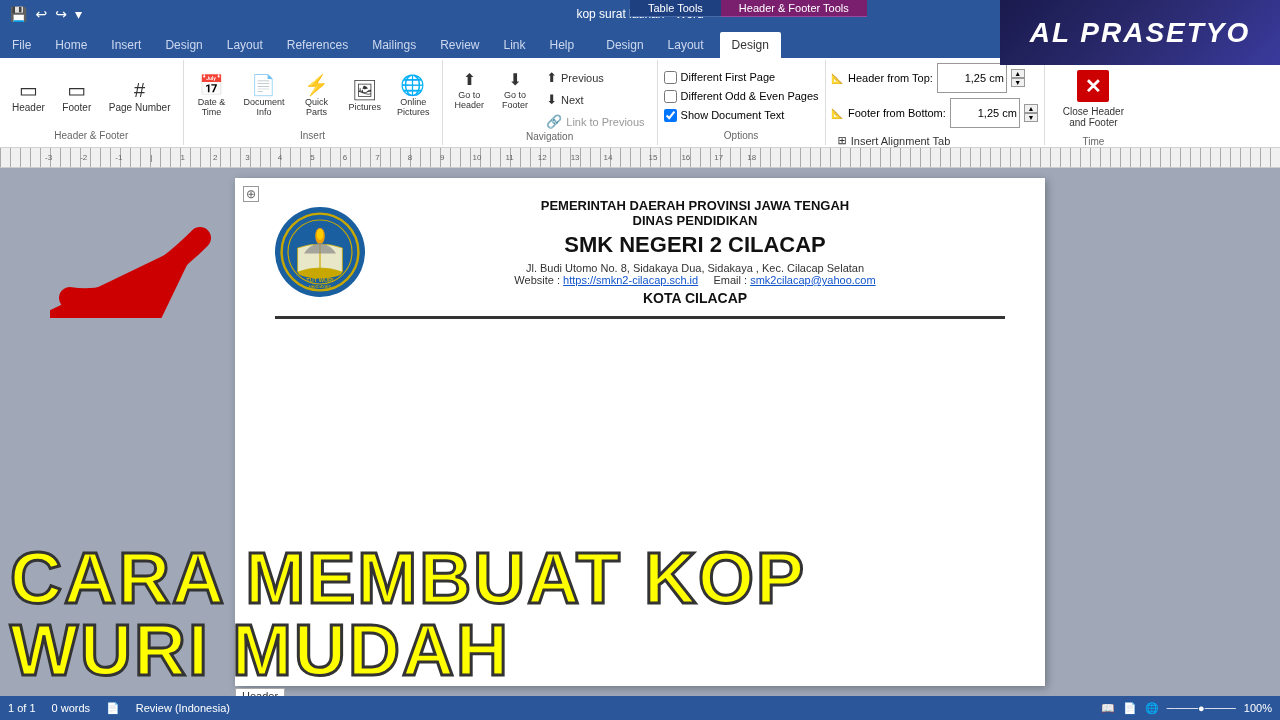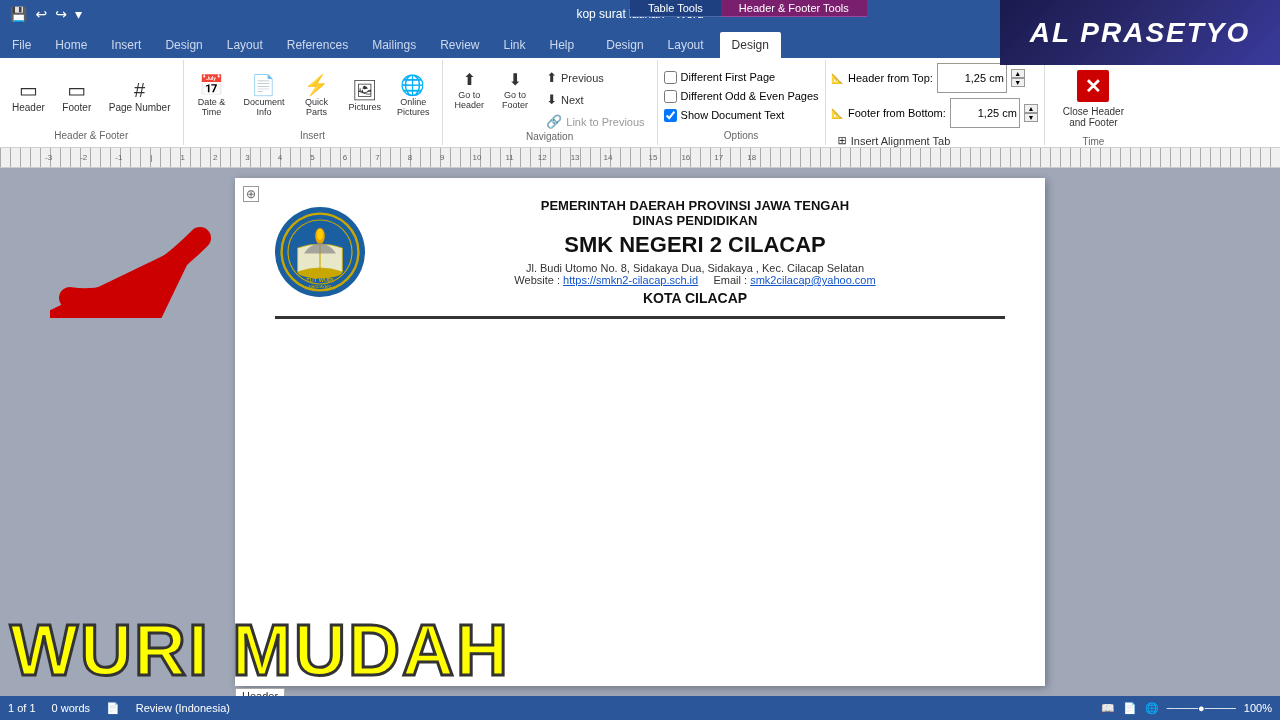--- a/index.html
+++ b/index.html
@@ -535,20 +535,21 @@
           <a href="#">smk2cilacap@yahoo.com</a>
         </div>
         <div class="school-city">KOTA CILACAP</div>
       </div>
     </div>
 
     <div class="header-label">Header</div>
   </div>
 
   <div id="overlay-text">
+    <div id="overlay-line1">CARA MEMBUAT KOP</div>
     <div id="overlay-line2">WURI MUDAH</div>
   </div>
 </div>
 
 <div id="status-bar">
   <span>1 of 1</span>
   <span>0 words</span>
   <span>📄</span>
   <span>Review (Indonesia)</span>
   <div style="margin-left:auto; display:flex; gap:8px;">

